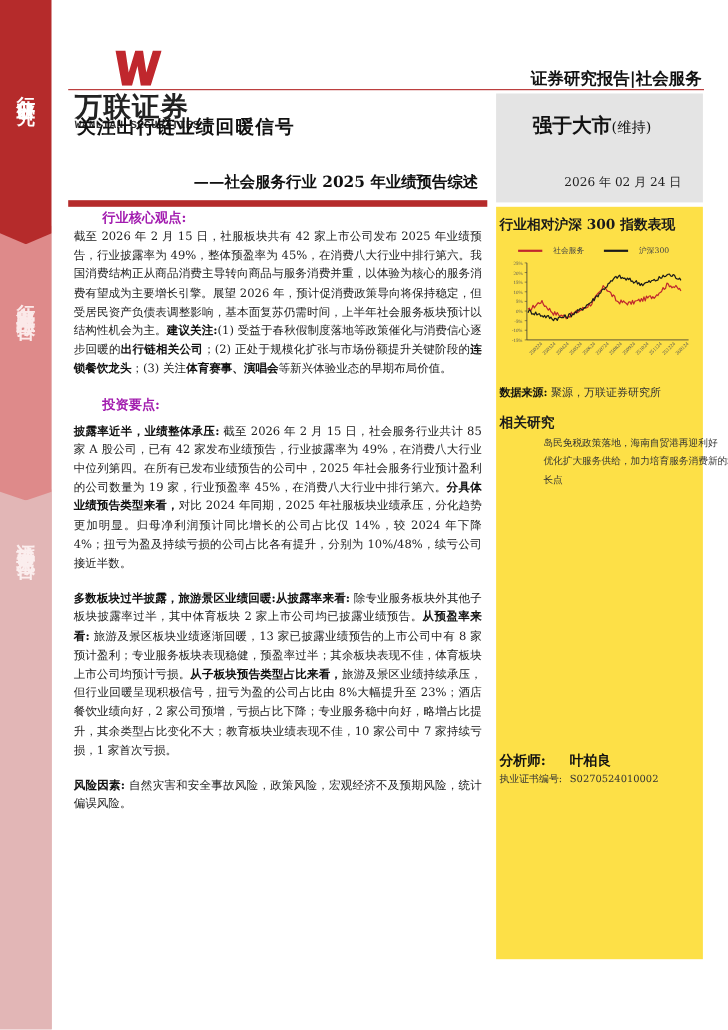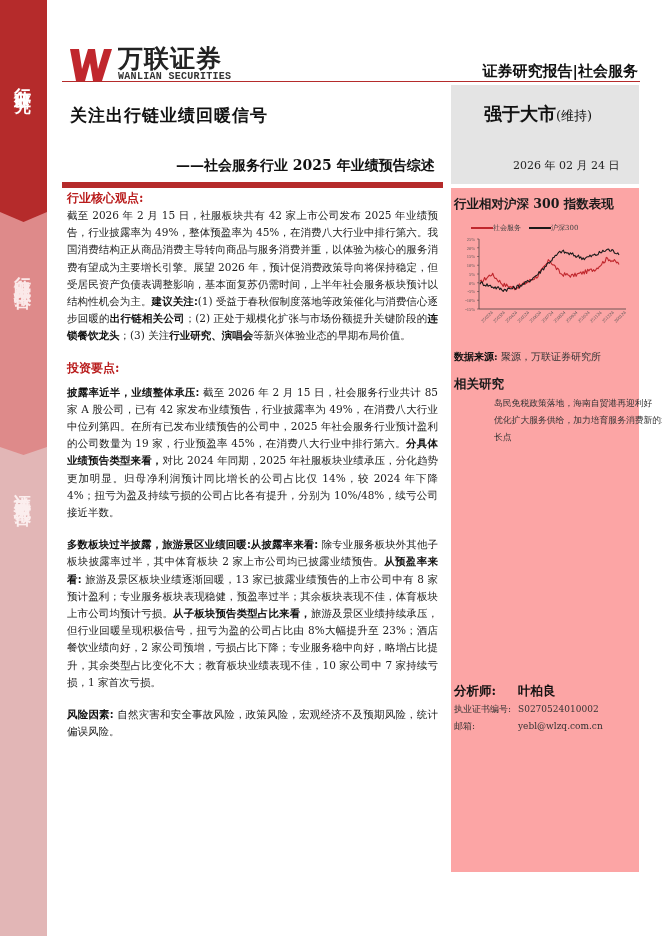--- a/index.html
+++ b/index.html
@@ -11,57 +11,57 @@
   .band-seg { position: absolute; left: 0; width: 47px; display: flex; justify-content: center; }
   .band-seg.s1 { top: 0; height: 222px; background: #b52b2b; clip-path: polygon(0 0, 100% 0, 100% 212px, 50% 222px, 0 212px); z-index: 3; }
   .band-seg.s2 { top: 205px; height: 250px; background: #de8a8a; clip-path: polygon(0 0, 100% 0, 100% 242px, 50% 250px, 0 242px); z-index: 2; }
   .band-seg.s3 { top: 445px; height: 491px; background: #e2b6b6; z-index: 1; }
   .band-text { writing-mode: vertical-rl; text-orientation: upright; color: #fff; font-size: 17px; font-weight: bold; letter-spacing: 3px; }
   .s1 .band-text { margin-top: 74px; }
   .s2 .band-text { margin-top: 58px; color: #fbe9e9; }
   .s3 .band-text { margin-top: 35px; color: #fbeeee; }
 
   
-  .logo { position: absolute; left: 68px; top: 46px; display: flex; align-items: center; gap: 6px; }
+  .logo { position: absolute; left: 68px; top: 46px; display: flex; align-items: center; gap: 6px; flex-direction: column; }
   .logo-mark { width: 44px; height: 32px; }
   .logo-text-cn { font-family: "DejaVu Sans", sans-serif; font-size: 25px; font-weight: bold; color: #222; letter-spacing: 1px; line-height: 25px; }
   .logo-text-en { font-family: Liberation Mono, monospace; font-size: 10px; font-weight: bold; color: #333; letter-spacing: 0.3px; line-height: 12px; }
   .header-right { position: absolute; right: 24px; top: 62px; font-size: 15px; font-weight: bold; color: #111; }
   .header-rule { position: absolute; left: 62px; top: 81px; width: 578px; height: 1px; background: #b52b2b; }
 
   
   .title { position: absolute; left: 70px; top: 104px; font-size: 17px; font-weight: bold; color: #111; letter-spacing: 1px; }
   .subtitle { position: absolute; left: 176px; top: 157px; font-size: 14px; font-weight: bold; color: #111; text-align: right; }
   .title-rule { position: absolute; left: 62px; top: 182px; width: 381px; height: 6px; background: #b52b2b; }
 
   
   .rating-box { position: absolute; left: 451px; top: 85px; width: 188px; height: 99px; background: #e4e4e4; }
   .rating { position: absolute; left: 33px; top: 17px; font-size: 18px; font-weight: bold; color: #111; }
   .rating small { font-size: 13px; font-weight: normal; }
   .date { position: absolute; left: 62px; top: 73px; font-size: 11px; color: #222; }
-  .right-col { position: absolute; left: 451px; top: 188px; width: 188px; height: 684px; background: #fca5a5; }
+  .right-col { position: absolute; left: 451px; top: 188px; width: 188px; height: 684px; background: #fde047; }
 
   .chart-title { position: absolute; left: 3px; top: 8px; font-size: 12.5px; font-weight: bold; }
-  .chart-legend { position: absolute; left: 20px; top: 35px; display: flex; align-items: center; gap: 0; font-size: 7px; color: #444; text-align: center; }
+  .chart-legend { position: absolute; left: 20px; top: 35px; display: flex; align-items: center; gap: 10px; font-size: 7px; color: #444; text-align: center; }
   .leg-line { display: inline-block; width: 22px; height: 2px; }
   .chart-svg { position: absolute; left: 0; top: 45px; width: 188px; height: 115px; }
   .data-source { position: absolute; left: 3px; top: 162px; font-size: 10px; color: #333; }
   .data-source b { color: #111; }
 
   .related-title { position: absolute; left: 3px; top: 188px; font-size: 12.5px; font-weight: bold; }
   .related-list { position: absolute; left: 3px; top: 207px; width: 184px; font-size: 8.8px; line-height: 17px; color: #333; margin-left: 40px; }
 
   .analyst { position: absolute; left: 3px; top: 493px; width: 184px; font-size: 9px; color: #333; }
   .analyst .row { display: flex; line-height: 17px; }
   .analyst .k { width: 64px; }
   .analyst .name-row { font-size: 12.5px; font-weight: bold; color: #111; line-height: 20px; }
 
   
   .main { position: absolute; left: 67px; top: 190px; width: 371px; font-size: 10.5px; line-height: 17.2px; color: #222; text-align: justify; }
-  .sec-h { font-size: 12px; font-weight: bold; color: #b91c1c; margin-bottom: 0px; line-height: 17px; }
+  .sec-h { font-size: 12px; font-weight: bold; color: #a21caf; margin-bottom: 0px; line-height: 17px; margin-left: 26px; }
   .para { margin-bottom: 0; }
   .para b { color: #111; }
   .gap-s { height: 7px; }
   .gap-l { height: 15px; }
 </style>
 </head>
 <body>
 
 <div class="side-band">
   <div class="band-seg s1">
@@ -155,31 +155,27 @@
 
   <div class="analyst">
     <div class="row name-row">
       <span class="k" style="width:64px">分析师:</span>
       <span>叶柏良</span>
     </div>
     <div class="row">
       <span class="k">执业证书编号:</span>
       <span>S0270524010002</span>
     </div>
-    <div class="row">
-      <span class="k">邮箱:</span>
-      <span>yebl@wlzq.com.cn</span>
-    </div>
   </div>
 </div>
 
 <div class="main">
   <div class="sec-h">行业核心观点:</div>
   <div class="para">
-    <span>截至 2026 年 2 月 15 日，社服板块共有 42 家上市公司发布 2025 年业绩预告，行业披露率为 49%，整体预盈率为 45%，在消费八大行业中排行第六。我国消费结构正从商品消费主导转向商品与服务消费并重，以体验为核心的服务消费有望成为主要增长引擎。展望 2026 年，预计促消费政策导向将保持稳定，但受居民资产负债表调整影响，基本面复苏仍需时间，上半年社会服务板块预计以结构性机会为主。</span><b>建议关注:</b><span>(1) 受益于春秋假制度落地等政策催化与消费信心逐步回暖的</span><b>出行链相关公司</b><span>；(2) 正处于规模化扩张与市场份额提升关键阶段的</span><b>连锁餐饮龙头</b><span>；(3) 关注</span><b>行业研究、演唱会</b><span>等新兴体验业态的早期布局价值。</span>
+    <span>截至 2026 年 2 月 15 日，社服板块共有 42 家上市公司发布 2025 年业绩预告，行业披露率为 49%，整体预盈率为 45%，在消费八大行业中排行第六。我国消费结构正从商品消费主导转向商品与服务消费并重，以体验为核心的服务消费有望成为主要增长引擎。展望 2026 年，预计促消费政策导向将保持稳定，但受居民资产负债表调整影响，基本面复苏仍需时间，上半年社会服务板块预计以结构性机会为主。</span><b>建议关注:</b><span>(1) 受益于春秋假制度落地等政策催化与消费信心逐步回暖的</span><b>出行链相关公司</b><span>；(2) 正处于规模化扩张与市场份额提升关键阶段的</span><b>连锁餐饮龙头</b><span>；(3) 关注</span><b>体育赛事、演唱会</b><span>等新兴体验业态的早期布局价值。</span>
   </div>
   <div class="gap-l"></div>
   <div class="sec-h">投资要点:</div>
   <div class="gap-s"></div>
   <div class="para">
     <b>披露率近半，业绩整体承压:</b><span> 截至 2026 年 2 月 15 日，社会服务行业共计 85 家 A 股公司，已有 42 家发布业绩预告，行业披露率为 49%，在消费八大行业中位列第四。在所有已发布业绩预告的公司中，2025 年社会服务行业预计盈利的公司数量为 19 家，行业预盈率 45%，在消费八大行业中排行第六。</span><b>分具体业绩预告类型来看，</b><span>对比 2024 年同期，2025 年社服板块业绩承压，分化趋势更加明显。归母净利润预计同比增长的公司占比仅 14%，较 2024 年下降 4%；扭亏为盈及持续亏损的公司占比各有提升，分别为 10%/48%，续亏公司接近半数。</span>
   </div>
   <div class="gap-l"></div>
   <div class="para">
     <b>多数板块过半披露，旅游景区业绩回暖:</b><b>从披露率来看:</b><span> 除专业服务板块外其他子板块披露率过半，其中体育板块 2 家上市公司均已披露业绩预告。</span><b>从预盈率来看:</b><span> 旅游及景区板块业绩逐渐回暖，13 家已披露业绩预告的上市公司中有 8 家预计盈利；专业服务板块表现稳健，预盈率过半；其余板块表现不佳，体育板块上市公司均预计亏损。</span><b>从子板块预告类型占比来看，</b><span>旅游及景区业绩持续承压，但行业回暖呈现积极信号，扭亏为盈的公司占比由 8%大幅提升至 23%；酒店餐饮业绩向好，2 家公司预增，亏损占比下降；专业服务稳中向好，略增占比提升，其余类型占比变化不大；教育板块业绩表现不佳，10 家公司中 7 家持续亏损，1 家首次亏损。</span>

